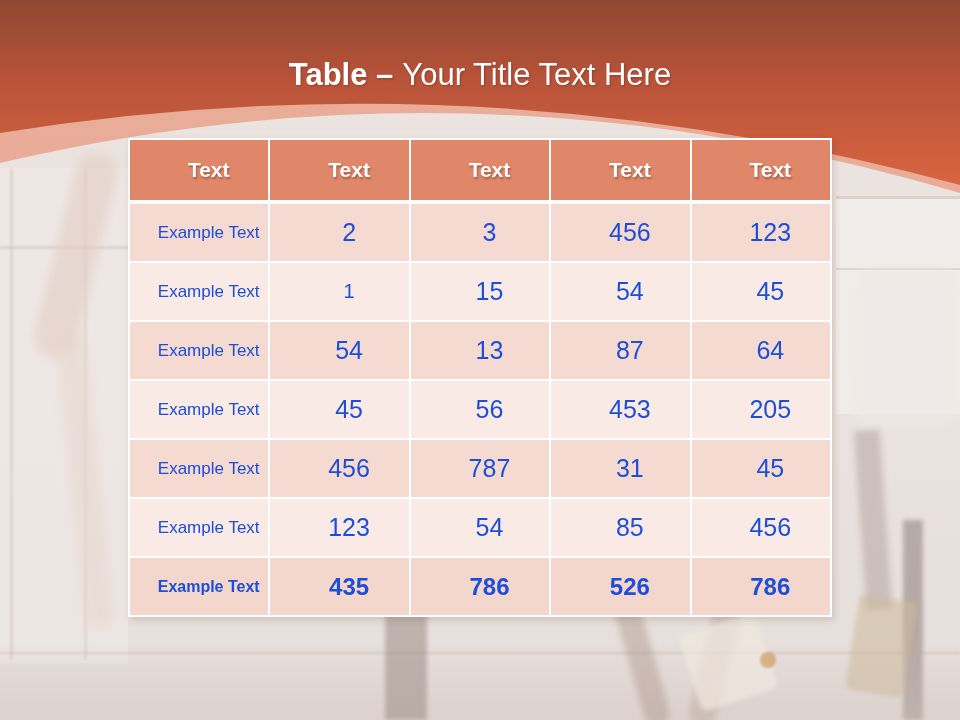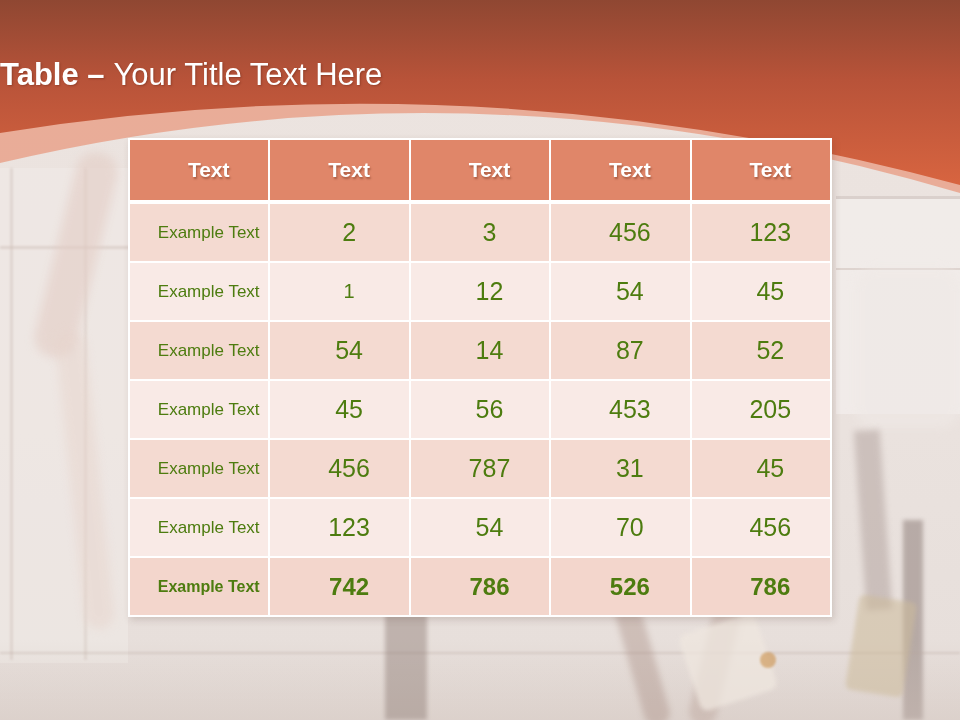--- a/index.html
+++ b/index.html
@@ -27,21 +27,21 @@
   .heel-white{left:688px;top:622px;width:80px;height:80px;background:#efe7df;opacity:.75;filter:blur(2px);border-radius:8px;transform:rotate(-18deg);}
   .heel-amber-dot{left:760px;top:652px;width:16px;height:16px;background:#c98a3e;opacity:.55;filter:blur(1px);border-radius:50%;}
   .heel-tan{left:852px;top:598px;width:58px;height:96px;background:#cdbb9b;opacity:.55;filter:blur(2px);border-radius:6px;transform:rotate(9deg);}
   .leg-right-dark{left:903px;top:520px;width:20px;height:200px;background:#6f5c57;opacity:.4;filter:blur(2px);}
   .leg-right-dark2{left:860px;top:430px;width:26px;height:180px;background:#8a7570;opacity:.3;filter:blur(3px);transform:rotate(-4deg);}
   .skirt-right{left:855px;top:268px;width:105px;height:160px;background:#efe9e6;opacity:.6;filter:blur(4px);border-radius:20px;}
   
   .arcs{position:absolute;left:0;top:0;z-index:1;display:block;}
   
   .title{
-    position:absolute;left:0;right:0;top:55px;z-index:3;
+    position:absolute;left:0;right:0;top:55px;z-index:3;text-align:center;
     color:#ffffff;font-size:31px;line-height:40px;
     text-shadow:1px 1px 2px rgba(80,30,15,.35);
   }
   .title .t-bold{font-weight:bold;}
   .title .t-rest{font-weight:normal;margin-left:9px;}
   
   table.tbl{
     position:absolute;left:128px;top:138px;width:704px;z-index:2;
     border-collapse:collapse;table-layout:fixed;
     box-shadow:2px 3px 7px rgba(90,60,50,.18);
@@ -49,21 +49,21 @@
   .tbl th,.tbl td{
     border:2px solid #ffffff;text-align:center;vertical-align:middle;
     overflow:hidden;white-space:nowrap;padding-left:20px;
   }
   .tbl th{
     height:58px;background:#e08669;color:#ffffff;
     font-size:21px;font-weight:bold;
     text-shadow:1px 2px 2px rgba(100,45,25,.45);
     border-bottom:4px solid #ffffff;
   }
-  .tbl td{height:55px;color:#4d7c0f;font-size:25px;}
+  .tbl td{height:55px;color:#1d4ed8;font-size:25px;}
   .tbl td.lbl{font-size:17px;}
   .tbl tr.band-a td{background:#f4dad1;}
   .tbl tr.band-b td{background:#f9eae6;}
   .tbl tr.total td{background:#f3d6cc;font-weight:bold;}
   .tbl tr.total td{font-size:24px;}
   .tbl tr.total td.lbl{font-size:16px;}
   .tbl tbody tr:nth-child(2) td:nth-child(2){font-size:20px;}
 </style>
 </head>
 <body>
@@ -122,55 +122,55 @@
       <tr class="band-a">
         <td class="lbl">Example Text</td>
         <td>2</td>
         <td>3</td>
         <td>456</td>
         <td>123</td>
       </tr>
       <tr class="band-b">
         <td class="lbl">Example Text</td>
         <td>1</td>
-        <td>12</td>
+        <td>15</td>
         <td>54</td>
         <td>45</td>
       </tr>
       <tr class="band-a">
         <td class="lbl">Example Text</td>
         <td>54</td>
-        <td>14</td>
+        <td>13</td>
         <td>87</td>
-        <td>52</td>
+        <td>64</td>
       </tr>
       <tr class="band-b">
         <td class="lbl">Example Text</td>
         <td>45</td>
         <td>56</td>
         <td>453</td>
         <td>205</td>
       </tr>
       <tr class="band-a">
         <td class="lbl">Example Text</td>
         <td>456</td>
         <td>787</td>
         <td>31</td>
         <td>45</td>
       </tr>
       <tr class="band-b">
         <td class="lbl">Example Text</td>
         <td>123</td>
         <td>54</td>
-        <td>70</td>
+        <td>85</td>
         <td>456</td>
       </tr>
       <tr class="total">
         <td class="lbl">Example Text</td>
-        <td>742</td>
+        <td>435</td>
         <td>786</td>
         <td>526</td>
         <td>786</td>
       </tr>
     </tbody>
   </table>
 
 </div>
 
 </body></html>

